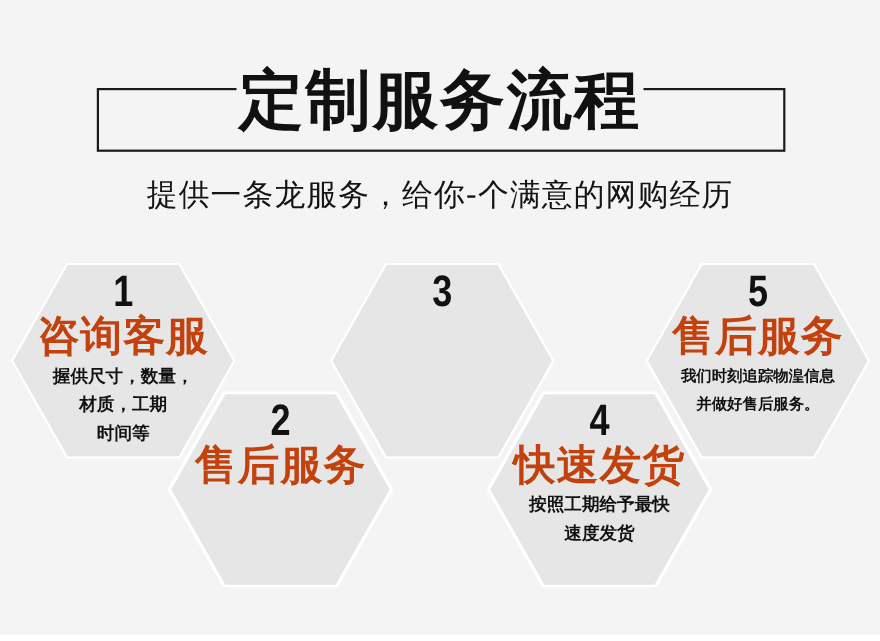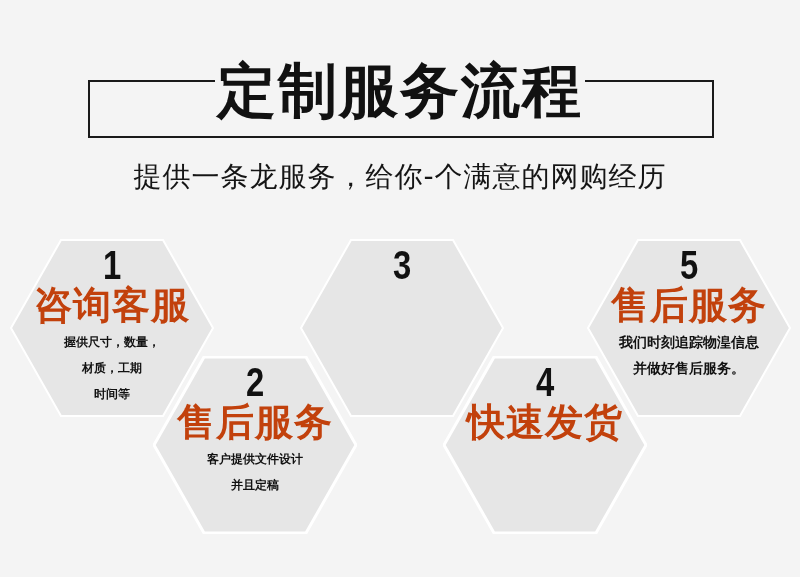--- a/index.html
+++ b/index.html
@@ -37,21 +37,21 @@
     }
     .hex .num {
       margin-top: 4px; font-size: 40px; font-weight: bold; line-height: 44px; color: #111;
       font-family: "Liberation Sans", "DejaVu Sans", sans-serif;
       transform: scaleX(0.82);
     }
     .hex .name {
       font-size: 38px; font-weight: bold; line-height: 36px; color: #c2410c; letter-spacing: 1px;
     }
     .hex .desc {
-      margin-top: 6px; font-size: 12px; line-height: 26px; color: #111; font-weight: bold;
+      margin-top: 6px; font-size: 16px; line-height: 26px; color: #111; font-weight: bold;
       white-space: pre-line; padding: 0 8px;
     }
   </style>
 </head>
 <body>
 
 <div class="bottom-strip"></div>
 
 <div class="title-frame"></div>
 <div class="title-gap"></div>
@@ -92,26 +92,26 @@
   </div>
 </div>
 
 <div class="hex" style="left:153px; top:356px;">
   <svg width="204" height="178" viewBox="0 0 204 178">
     <polygon points="51,1 153,1 203,89 153,177 51,177 1,89" fill="#e6e6e6" stroke="#ffffff" stroke-width="3"></polygon>
   </svg>
   <div class="content">
     <div class="num">2</div>
     <div class="name">售后服务</div>
-    <div class="desc">客户提供文件设计
-并且定稿</div>
   </div>
 </div>
 
 <div class="hex" style="left:443px; top:356px;">
   <svg width="204" height="178" viewBox="0 0 204 178">
     <polygon points="51,1 153,1 203,89 153,177 51,177 1,89" fill="#e6e6e6" stroke="#ffffff" stroke-width="3"></polygon>
   </svg>
   <div class="content">
     <div class="num">4</div>
     <div class="name">快速发货</div>
+    <div class="desc">按照工期给予最快
+速度发货</div>
   </div>
 </div>
 
 </body></html>

